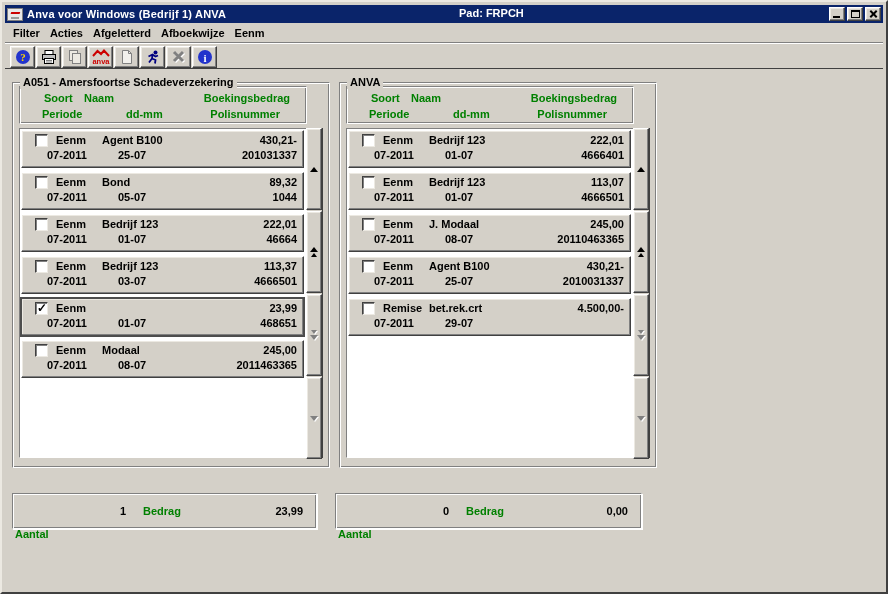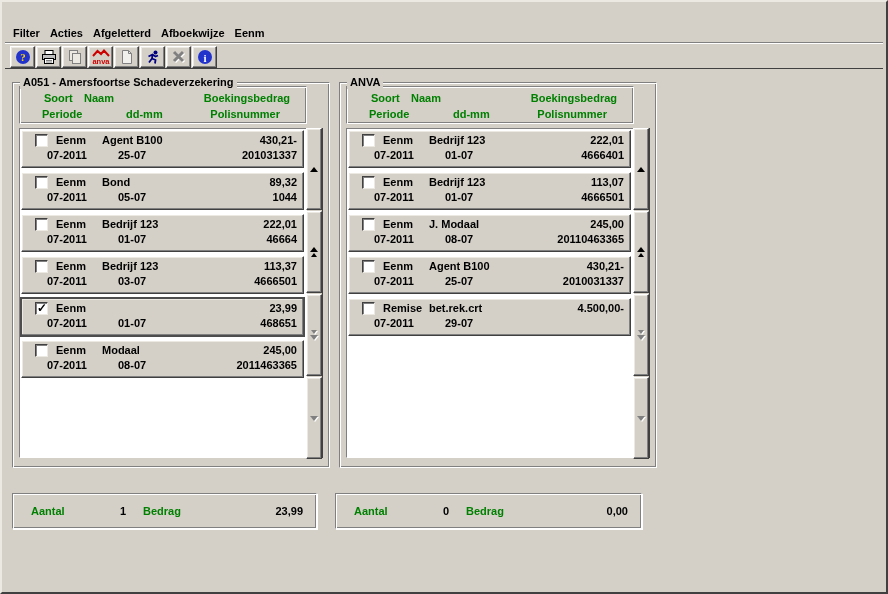--- a/index.html
+++ b/index.html
@@ -97,36 +97,52 @@
   .tri.down { border-top: 5px solid #000; }
   .tri.small.up   { border-left-width: 3px; border-right-width: 3px; border-bottom-width: 4px; margin-top: 1px; }
   .tri.small.down { border-left-width: 3px; border-right-width: 3px; border-top-width: 4px; margin-bottom: 1px; }
   .sb-btn.disabled .tri.down { border-top-color: #808080; filter: drop-shadow(1px 1px 0 #fff); }
 
   
   .totals { position: absolute; top: 424px; height: 36px;
             border: 1px solid; border-color: #808080 #FFF #FFF #808080;
             box-shadow: inset 1px 1px 0 #FFF, inset -1px -1px 0 #808080, 1px 1px 0 #fff; }
   .totals span { position: absolute; top: 11px; white-space: nowrap; }
-  .tot-aantal-label { left: 18px; color: #008000; }
+  .tot-aantal-label { left: 2px; color: #008000; margin-top: 23px; }
   .tot-aantal-value { left: 55px; width: 58px; text-align: right; color: #000; }
   .tot-bedrag-label { left: 130px; color: #008000; }
   .tot-bedrag-value { right: 13px; color: #000; }
 
   .client { position: absolute; left: 3px; top: 67px; right: 3px; bottom: 3px; }
   #panel-left  { left: 7px;  top: 7px; }
   #panel-right { left: 334px; top: 7px; }
   #totals-left  { left: 7px;  width: 305px; }
   #totals-right { left: 330px; width: 307px; }
 </style>
 </head>
 <body>
 
 <div class="window">
 
+  <div class="titlebar">
+    <span class="app-icon"></span>
+    <span class="title-text">Anva voor Windows (Bedrijf 1) ANVA</span>
+    <span class="title-path">Pad: FRPCH</span>
+    <span class="win-controls">
+      <span class="win-btn">
+          <span class="glyph-min"></span>
+        </span>
+      <span class="win-btn">
+          <span class="glyph-max"></span>
+        </span>
+      <span class="win-btn">
+          <span class="glyph-close"></span>
+        </span>
+    </span>
+  </div>
 
   <div class="menubar">
     <span class="menu-item">Filter</span>
     <span class="menu-item">Acties</span>
     <span class="menu-item">Afgeletterd</span>
     <span class="menu-item">Afboekwijze</span>
     <span class="menu-item">Eenm</span>
   </div>
 
   <div class="toolbar">

